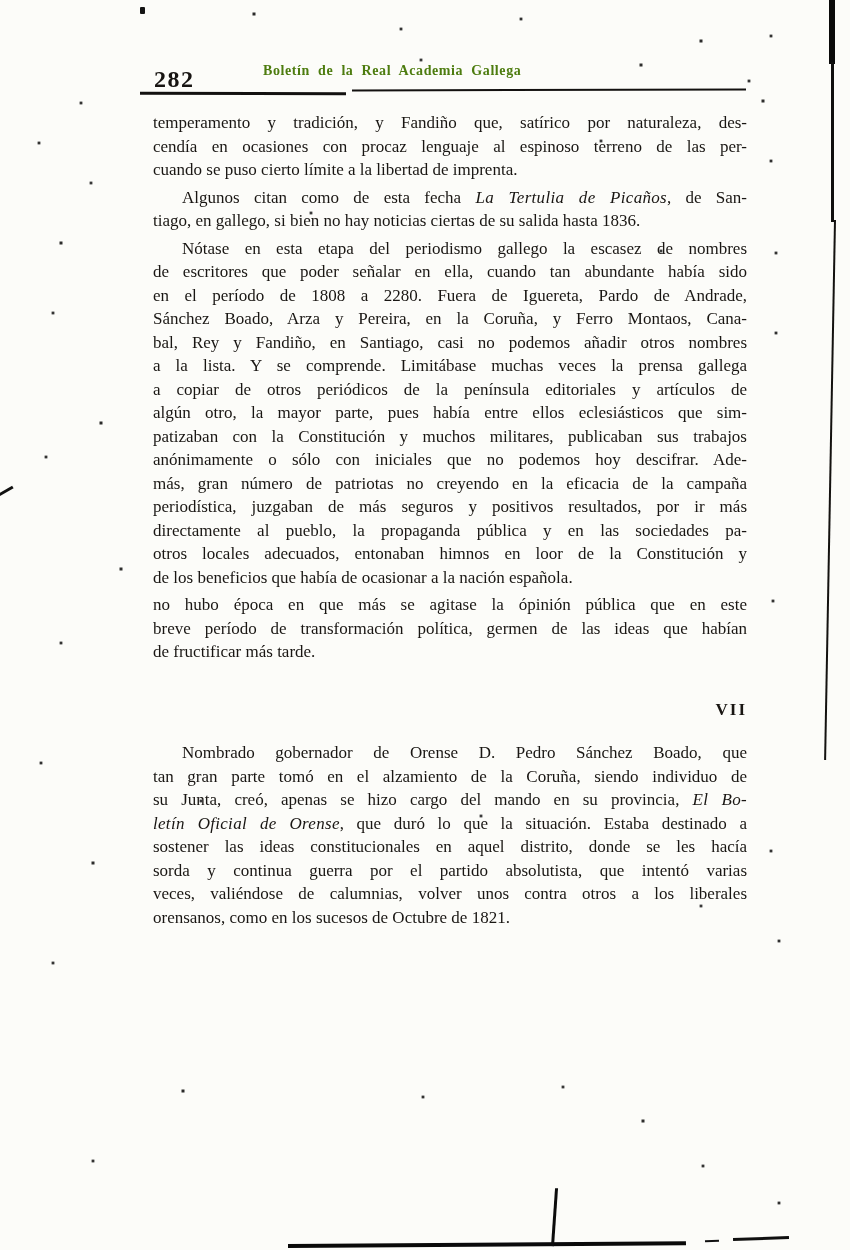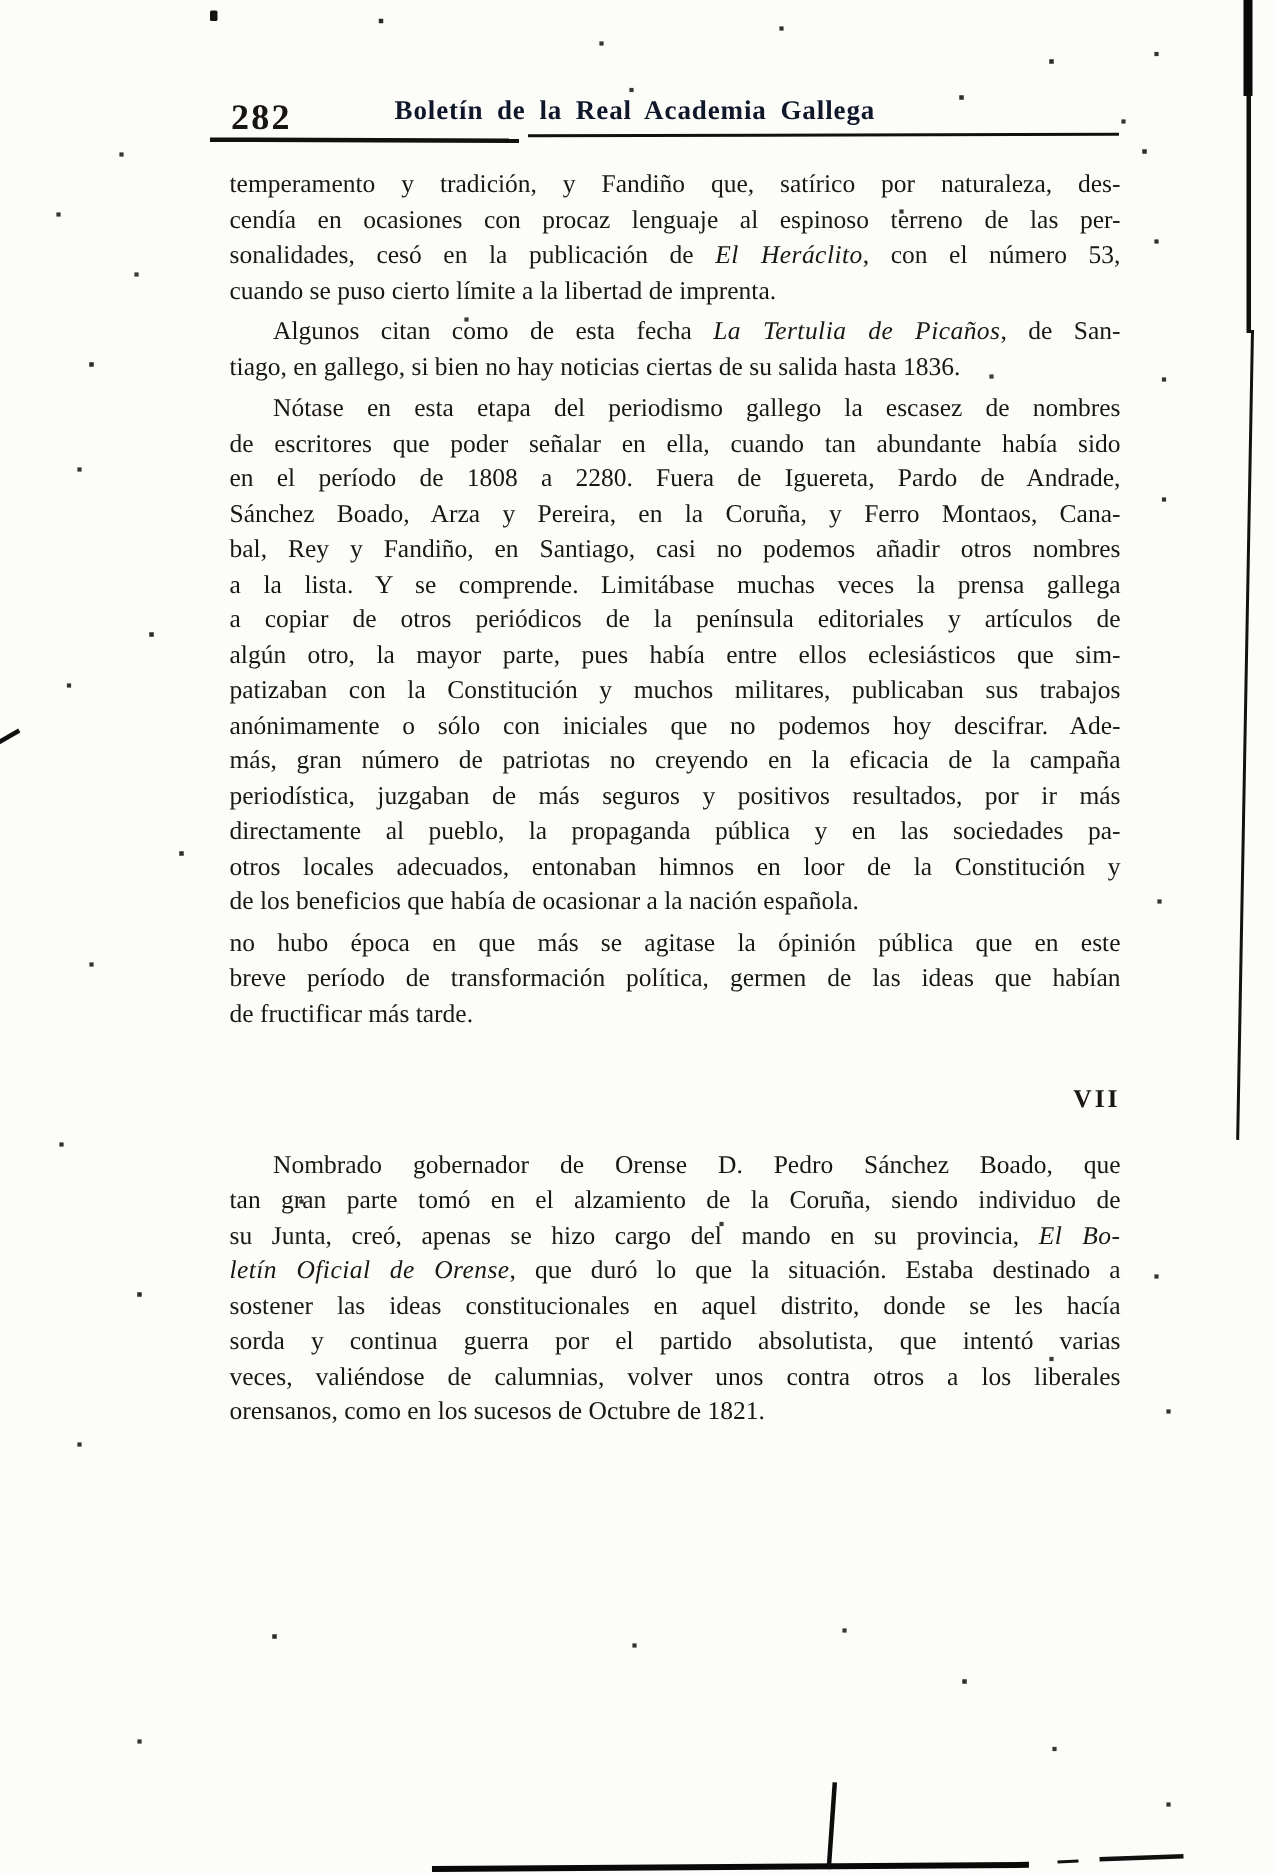--- a/index.html
+++ b/index.html
@@ -10,21 +10,21 @@
   }
   .page{position:absolute;inset:0;}
 
   
   .page-number{
     position:absolute;left:154px;top:66px;
     font-size:24px;font-weight:bold;letter-spacing:1.5px;color:#171412;
   }
   .header-title{
     position:absolute;left:263px;top:63px;
-    font-size:18px;font-weight:bold;letter-spacing:0.6px;word-spacing:4px;color:#0f172a;text-align:right;
+    font-size:14px;font-weight:bold;letter-spacing:0.6px;word-spacing:4px;color:#4d7c0f;text-align:right;
   }
   .rule-left{position:absolute;left:140px;top:92px;width:206px;height:3px;background:#131110;transform:rotate(0.2deg);}
   .rule-right{position:absolute;left:352px;top:89px;width:394px;height:2.2px;background:#131110;transform:rotate(-0.15deg);}
 
   
   .page-body{
     position:absolute;left:153px;top:111px;width:594px;
     font-size:17px;line-height:23.5px;color:#191613;
   }
   .paragraph{margin:0;}
@@ -79,21 +79,20 @@
 
   <div class="page-number">282</div>
   <div class="header-title">Boletín de la Real Academia Gallega</div>
   <div class="rule-left"></div>
   <div class="rule-right"></div>
 
   <div class="page-body">
       <div class="paragraph">
         <div class="line">temperamento y tradición, y Fandiño que, satírico por naturaleza, des-</div>
         <div class="line">cendía en ocasiones con procaz lenguaje al espinoso terreno de las per-</div>
-        <div class="line">sonalidades, cesó en la publicación de <i>El Heráclito</i>, con el número 53,</div>
         <div class="line last">cuando se puso cierto límite a la libertad de imprenta.</div>
       </div>
       <div class="paragraph">
         <div class="line first">Algunos citan como de esta fecha <i>La Tertulia de Picaños</i>, de San-</div>
         <div class="line last">tiago, en gallego, si bien no hay noticias ciertas de su salida hasta 1836.</div>
       </div>
       <div class="paragraph">
         <div class="line first">Nótase en esta etapa del periodismo gallego la escasez de nombres</div>
         <div class="line">de escritores que poder señalar en ella, cuando tan abundante había sido</div>
         <div class="line">en el período de 1808 a 2280. Fuera de Iguereta, Pardo de Andrade,</div>

